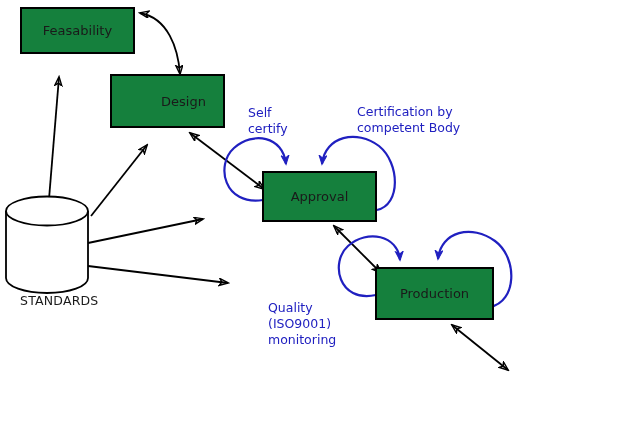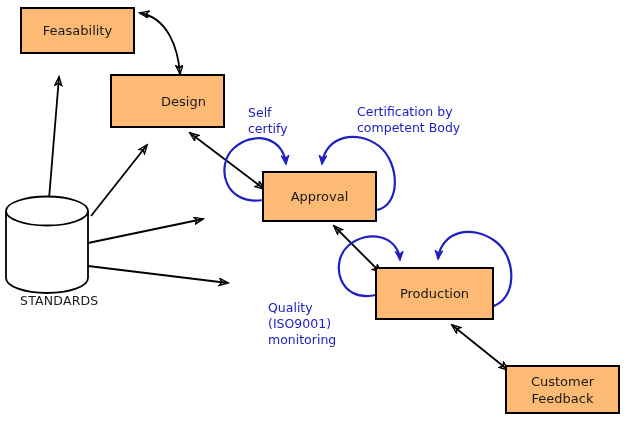--- a/index.html
+++ b/index.html
@@ -19,21 +19,21 @@
     position: absolute;
     left: 0;
     top: 0;
     width: 633px;
     height: 421px;
   }
   .node-box {
     position: absolute;
     box-sizing: border-box;
     border: 2px solid #000000;
-    background: #fdba74;
+    background: #15803d;
     display: flex;
     align-items: center;
     justify-content: center;
     text-align: center;
     color: #1a1a1a;
     font-size: 13px;
     line-height: 17px;
     white-space: pre-line;
   }
   .loop-label {
@@ -135,24 +135,20 @@
   </div>
 
   <div class="node-box" style="left:262px; top:171px; width:115px; height:51px;text-align:right;">
     <span>Approval</span>
   </div>
 
   <div class="node-box" style="left:375px; top:267px; width:119px; height:53px;">
     <span>Production</span>
   </div>
 
-  <div class="node-box" style="left:505px; top:365px; width:115px; height:49px;">
-    <span>Customer
-Feedback</span>
-  </div>
 
   <div class="store-label" style="left:20px; top:293px;">STANDARDS</div>
 
   <div class="loop-label" style="left:248px; top:105px;">Self
 certify</div>
 
   <div class="loop-label" style="left:357px; top:104px;">Certification by
 competent Body</div>
 
 

